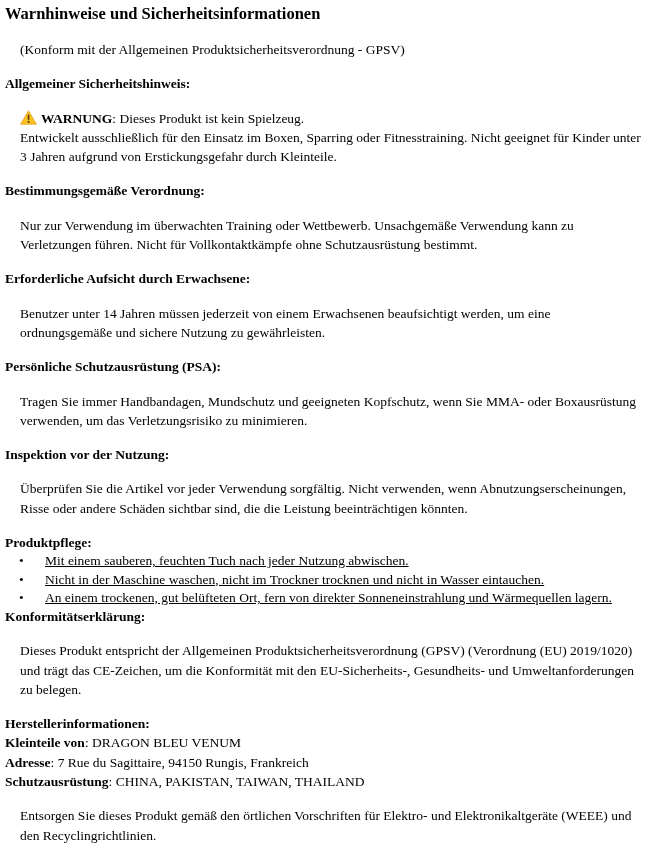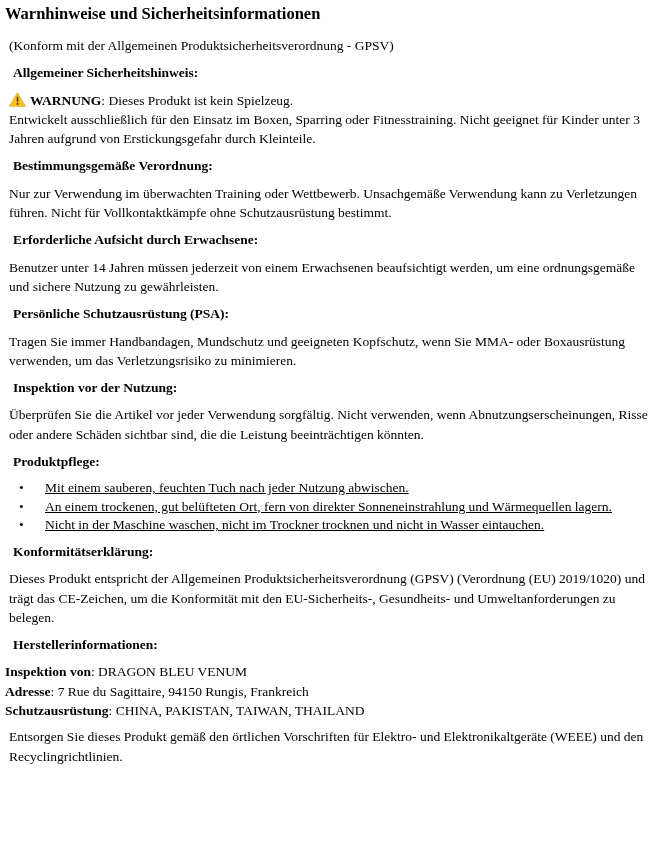--- a/index.html
+++ b/index.html
@@ -11,23 +11,23 @@
     line-height: 19.3px;
   }
   .doc { padding: 3px 6px 0 5px; width: 656px; }
   .title {
     font-size: 16.5px; font-weight: bold; line-height: 22px;
     margin: 0 0 11px 0;
   }
   .subtitle { margin: 0 0 11px 0; }
   h2.sec {
     font-size: 13.5px; font-weight: bold; line-height: 19.3px;
-    margin: 8px;
+    margin: 0;
   }
-  p.body { margin: 4px; }
+  p.body { margin: 15px; }
   .mb19 { margin-bottom: 19px; }
   .mb16 { margin-bottom: 16px; }
   .mb15 { margin-bottom: 15px; }
   .mb14 { margin-bottom: 14px; }
   .mb13 { margin-bottom: 13px; }
   .mb11 { margin-bottom: 11px; }
   .mb10 { margin-bottom: 10px; }
   .mb7  { margin-bottom: 7px; }
   .warn-icon {
     display: inline-block; width: 17px; height: 15px;
@@ -72,29 +72,29 @@
 
   <h2 class="sec mb16">Persönliche Schutzausrüstung (PSA):</h2>
   <p class="body mb11">Tragen Sie immer Handbandagen, Mundschutz und geeigneten Kopfschutz, wenn Sie MMA- oder Boxausrüstung verwenden, um das Verletzungsrisiko zu minimieren.</p>
 
   <h2 class="sec mb15">Inspektion vor der Nutzung:</h2>
   <p class="body mb11">Überprüfen Sie die Artikel vor jeder Verwendung sorgfältig. Nicht verwenden, wenn Abnutzungserscheinungen, Risse oder andere Schäden sichtbar sind, die die Leistung beeinträchtigen könnten.</p>
 
   <h2 class="sec mb10">Produktpflege:</h2>
   <ul class="care-list">
     <li>Mit einem sauberen, feuchten Tuch nach jeder Nutzung abwischen.</li>
+    <li>Nicht in der Maschine waschen, nicht im Trockner trocknen und nicht in Wasser eintauchen.</li>
     <li>An einem trockenen, gut belüfteten Ort, fern von direkter Sonneneinstrahlung und Wärmequellen lagern.</li>
-    <li>Nicht in der Maschine waschen, nicht im Trockner trocknen und nicht in Wasser eintauchen.</li>
   </ul>
 
   <h2 class="sec mb14">Konformitätserklärung:</h2>
   <p class="body mb10">Dieses Produkt entspricht der Allgemeinen Produktsicherheitsverordnung (GPSV) (Verordnung (EU) 2019/1020) und trägt das CE-Zeichen, um die Konformität mit den EU-Sicherheits-, Gesundheits- und Umweltanforderungen zu belegen.</p>
 
   <h2 class="sec mb13">Herstellerinformationen:</h2>
   <div class="mb7">
-    <div class="mfr-row"><span class="bold">Inspektion von</span><span>: DRAGON BLEU VENUM</span></div>
+    <div class="mfr-row"><span class="bold">Kleinteile von</span><span>: DRAGON BLEU VENUM</span></div>
     <div class="mfr-row"><span class="bold">Adresse</span><span>: 7 Rue du Sagittaire, 94150 Rungis, Frankreich</span></div>
     <div class="mfr-row"><span class="bold">Schutzausrüstung</span><span>: CHINA, PAKISTAN, TAIWAN, THAILAND</span></div>
   </div>
 
   <p class="body">Entsorgen Sie dieses Produkt gemäß den örtlichen Vorschriften für Elektro- und Elektronikaltgeräte (WEEE) und den Recyclingrichtlinien.</p>
 
 </div>
 
 </body></html>

